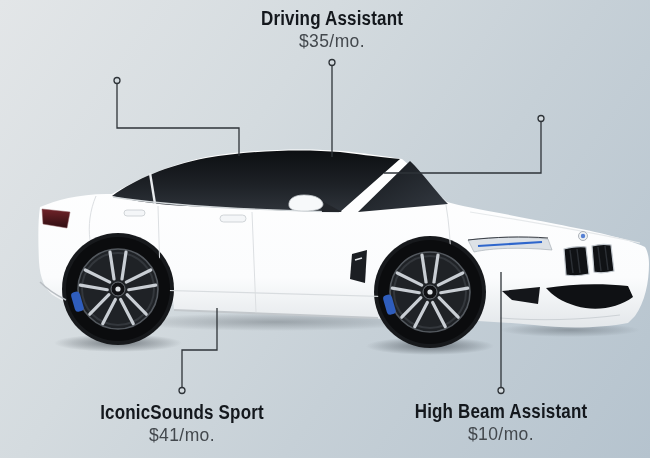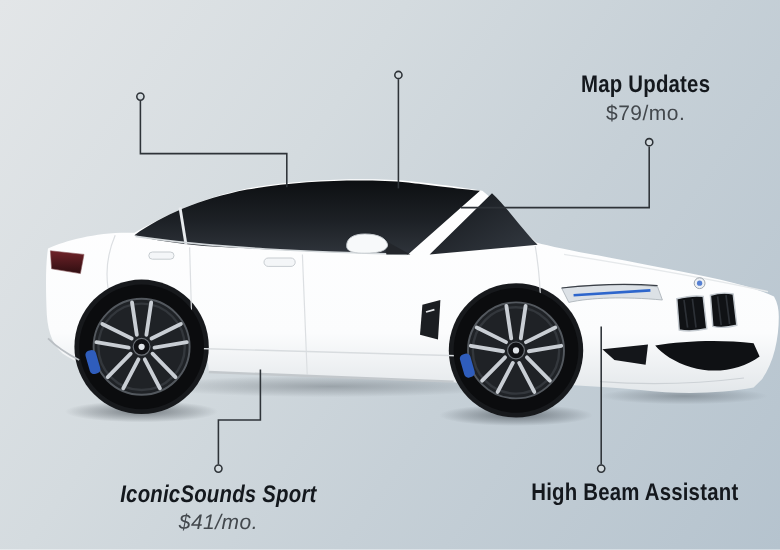--- a/index.html
+++ b/index.html
@@ -22,22 +22,22 @@
   }
   .feature .price{
     display:block;
     font-weight:400;font-size:17.5px;line-height:25px;color:#43484d;
     letter-spacing:.4px;
   }
   
   .f-heated{left:117px;top:22px;}
   .f-driving{left:332px;top:8px;}
   .f-map{left:538px;top:61px;}
-  .f-iconic{left:182px;top:402px;font-style:italic;}
-  .f-highbeam{left:529px;top:401px;}
+  .f-iconic{left:182px;top:402px;}
+  .f-highbeam{left:501px;top:401px;}
 </style>
 </head>
 <body>
 
 <div class="stage">
 
   <svg class="scene" width="650" height="458" viewBox="0 0 650 458">
     <defs>
       <radialGradient id="gShadow" cx="50%" cy="50%" r="50%">
         <stop offset="0%" stop-color="#2a3138" stop-opacity=".55"></stop>
@@ -209,28 +209,29 @@
     <g stroke="#2e3338" stroke-width="1.3" fill="#d3dade">
       <circle cx="117" cy="80.5" r="3"></circle>
       <circle cx="332" cy="62.5" r="3"></circle>
       <circle cx="541" cy="118.5" r="3"></circle>
       <circle cx="182" cy="390.5" r="3"></circle>
       <circle cx="501" cy="390.5" r="3"></circle>
     </g>
   </svg>
 
 
-
-  <div class="feature f-map">
-    <span class="title">Map Updates</span>
-    <span class="price">$79/mo.</span>
+  <div class="feature f-driving">
+    <span class="title">Driving Assistant</span>
+    <span class="price">$35/mo.</span>
   </div>
+
 
   <div class="feature f-iconic">
     <span class="title">IconicSounds Sport</span>
     <span class="price">$41/mo.</span>
   </div>
 
   <div class="feature f-highbeam">
     <span class="title">High Beam Assistant</span>
+    <span class="price">$10/mo.</span>
   </div>
 
 </div>
 
 </body></html>

